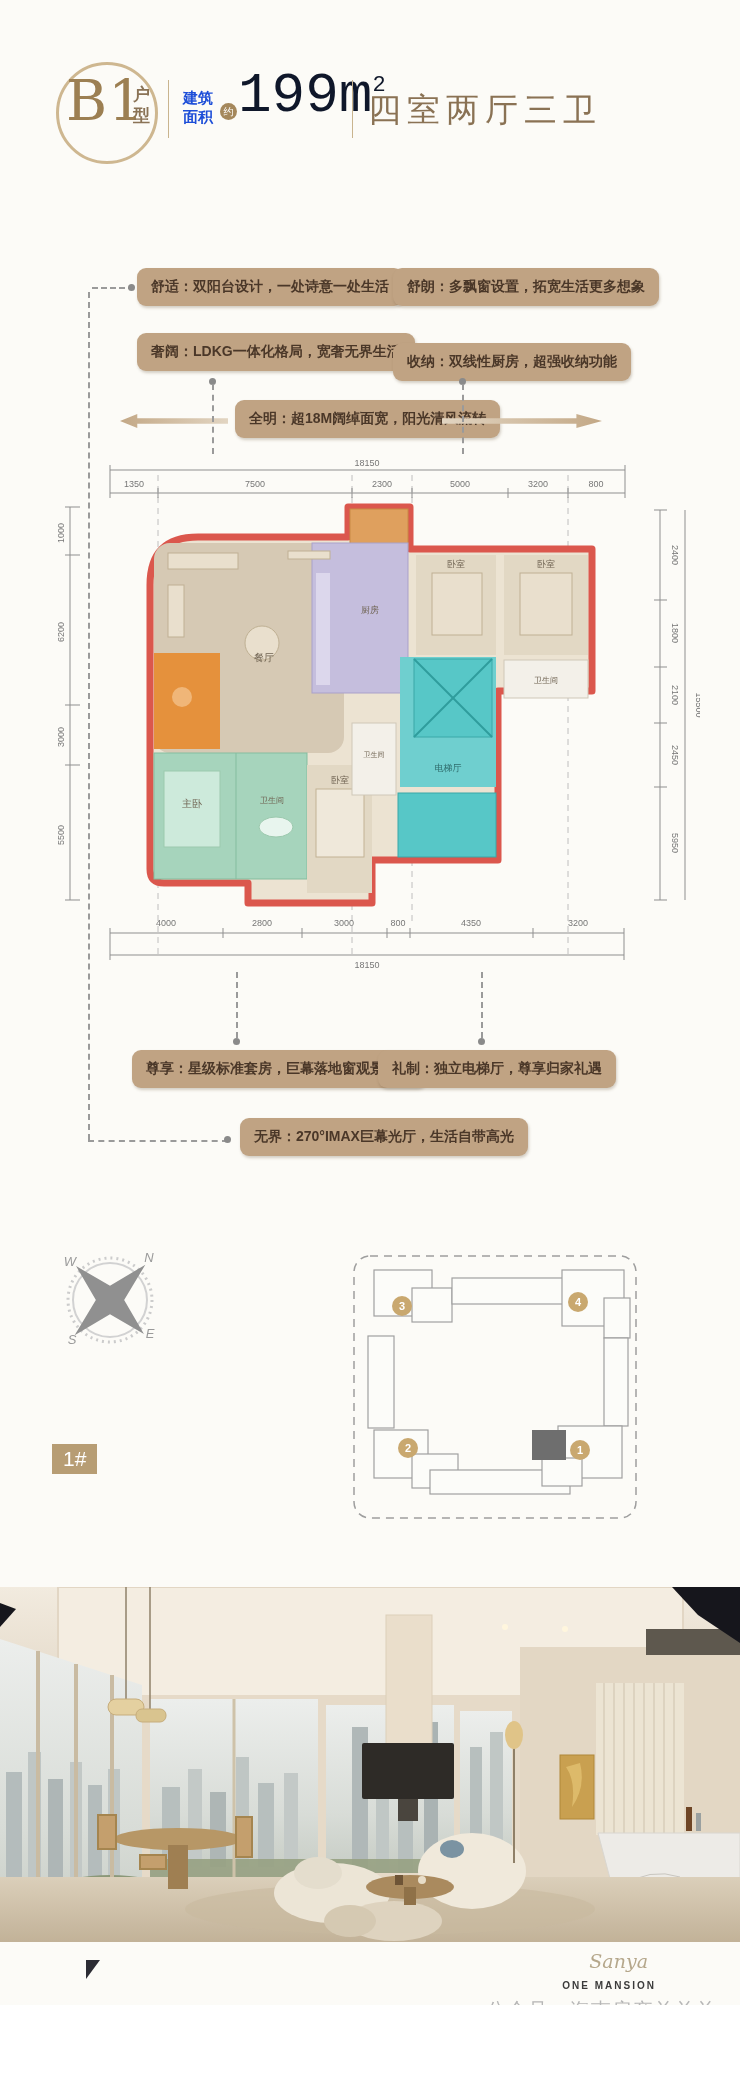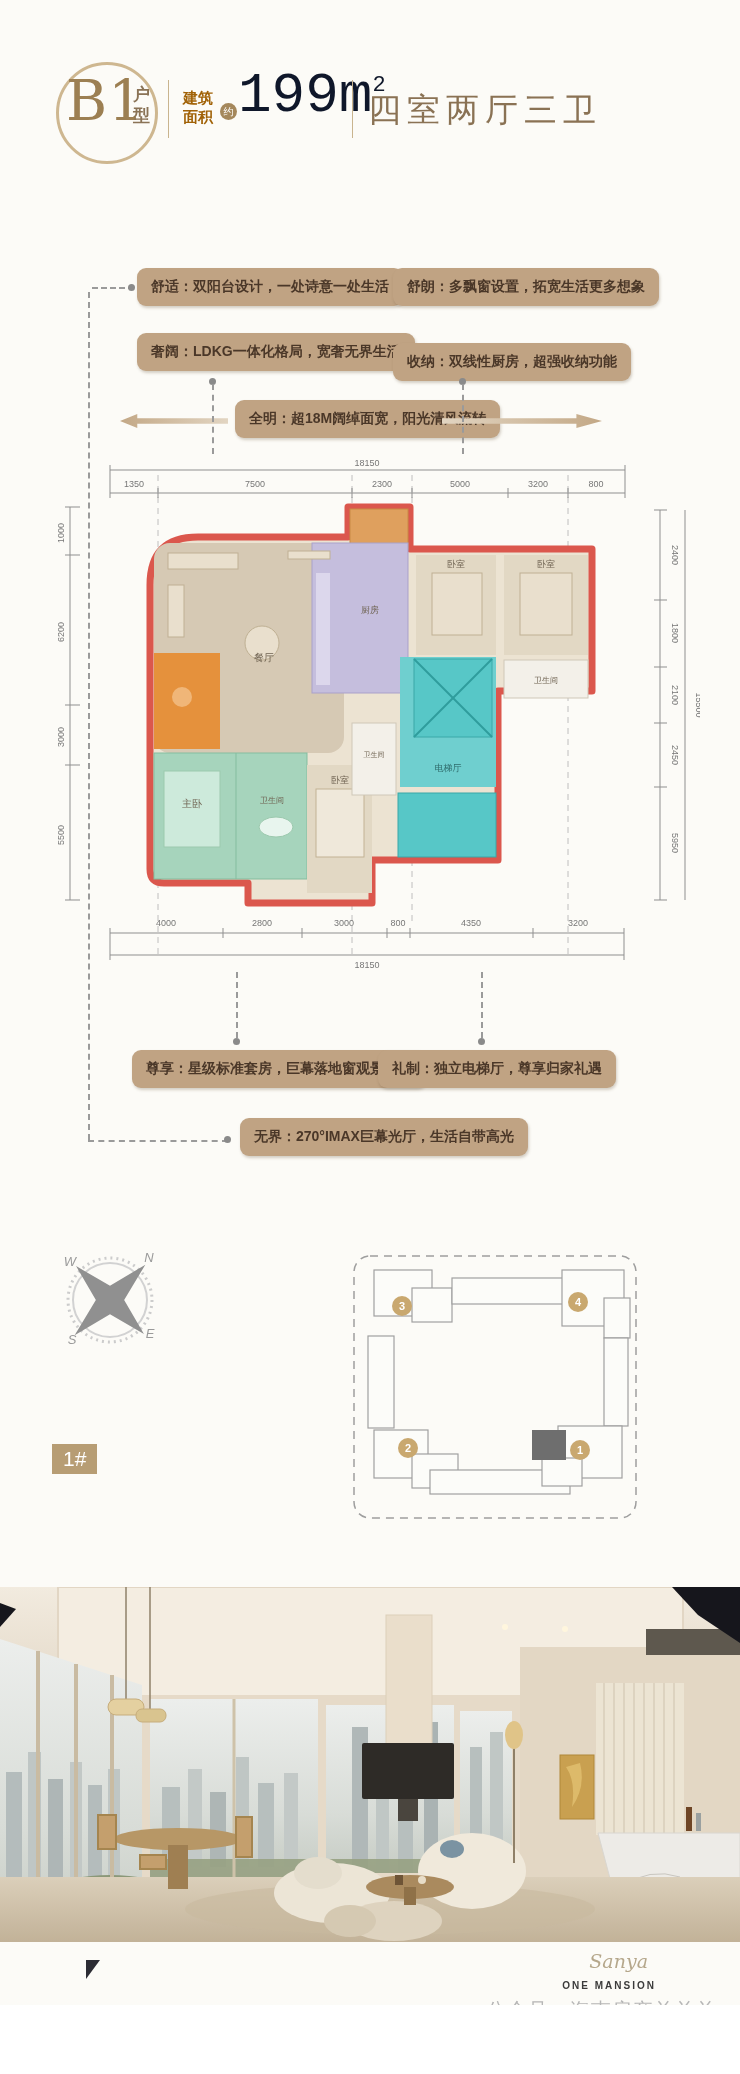--- a/index.html
+++ b/index.html
@@ -4,21 +4,21 @@
 <style>
   html,body{margin:0;padding:0;background:#ffffff;}
   #canvas{position:relative;width:740px;height:2005px;background:#fcfbf7;overflow:hidden;
           font-family:"Liberation Sans","DejaVu Sans",sans-serif;}
   .abs{position:absolute;}
   
   .b1-ring{left:56px;top:62px;width:96px;height:96px;border:3px solid #c5aa7e;border-radius:50%;opacity:.85;}
   .b1-code{left:66px;top:68px;font-family:"DejaVu Serif",serif;font-size:56px;color:#9c7f52;letter-spacing:1px;}
   .b1-suffix{left:133px;top:84px;width:20px;font-size:17px;line-height:21px;color:#8a7356;font-weight:bold;}
   .vdiv{width:1px;background:#c9b48e;}
-  .area-label{left:183px;top:88px;font-size:15px;line-height:19px;color:#a16207;font-weight:bold;}
+  .area-label{left:183px;top:88px;font-size:15px;line-height:19px;color:#1d4ed8;font-weight:bold;}
   .approx{left:220px;top:103px;width:17px;height:17px;border-radius:50%;background:#a5885c;color:#fff;
           font-size:10px;line-height:17px;text-align:center;}
   .area-value{left:238px;top:64px;font-family:Liberation Mono, monospace;font-size:56px;color:#0f172a;}
   .area-value sup{font-size:22px;}
   .rooms-summary{left:368px;top:88px;font-size:33px;letter-spacing:6px;color:#8a7254;font-weight:500;}
   
   .tag{position:absolute;background:#c0a383;color:#4a3728;font-size:14px;font-weight:bold;
        padding:10px 14px;border-radius:9px;white-space:nowrap;box-shadow:1px 2px 3px rgba(90,70,45,.25);}
   
   .dash-v{position:absolute;width:0;border-left:2px dashed #9a9a9a;}

